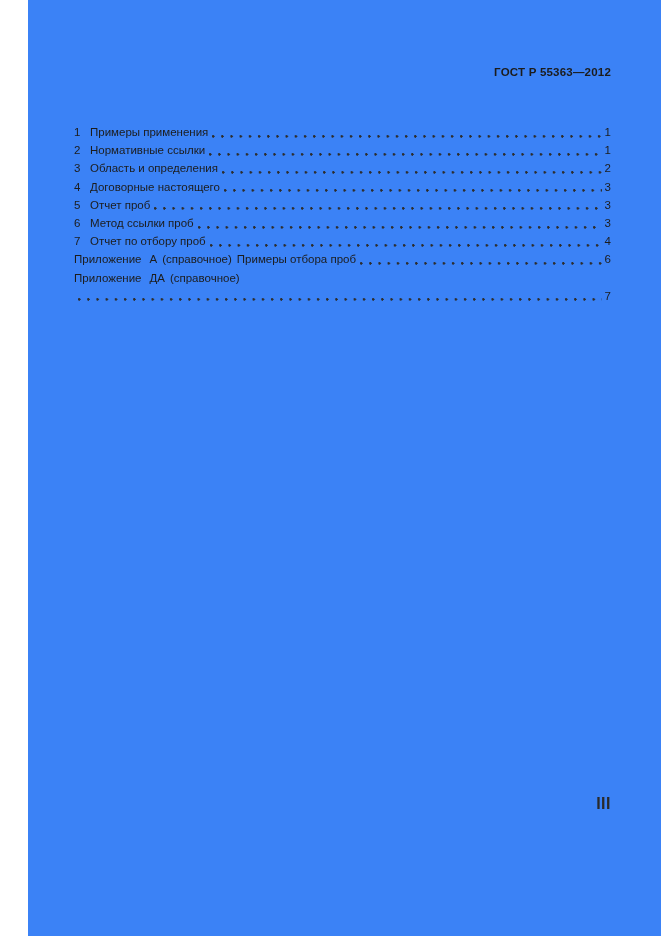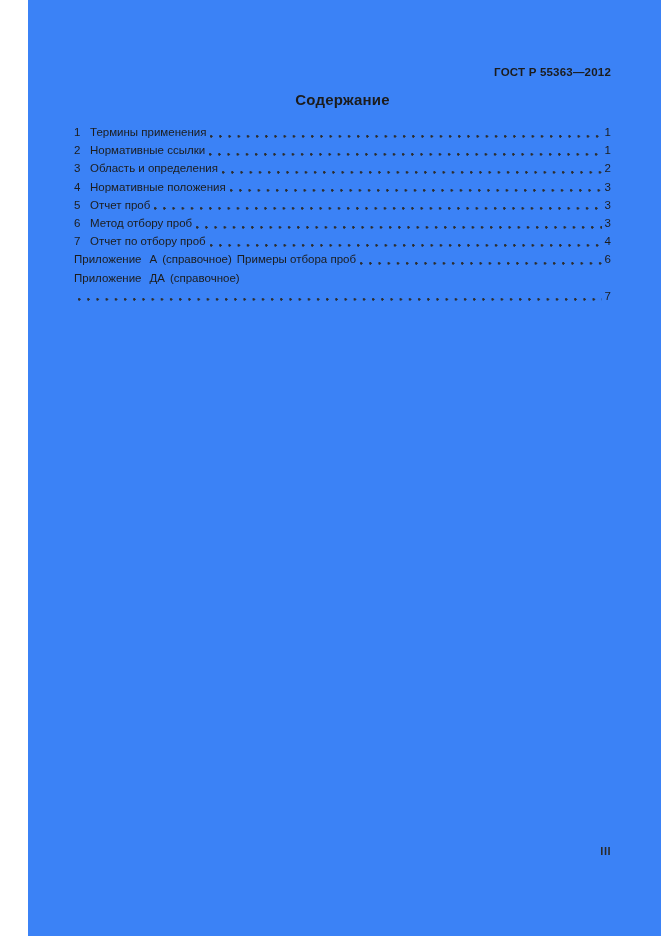--- a/index.html
+++ b/index.html
@@ -78,79 +78,78 @@
     min-width: 7px;
     text-align: right;
   }
   .app-prefix { flex: none; }
   .app-letter { flex: none; margin-left: 8px; }
   .app-note   { flex: none; margin-left: 5px; }
   .app-title  { flex: none; margin-left: 5px; text-align: center; }
   .app-cont   { flex: none; margin-left: 94px; }
   .folio {
     position: absolute;
-    top: 845px;
+    top: 795px;
     left: 46px;
     right: 78px;
     text-align: right;
-    font-size: 11px;
+    font-size: 16px;
     font-weight: bold;
     color: #2a2a2a;
     letter-spacing: 0.5px;
   }
 </style>
 </head>
 <body>
 
 <div class="page">
 
   <div class="doc-code">ГОСТ Р 55363—2012</div>
 
-  <div class="page-title">Содержание</div>
 
   <div class="toc">
 
     <div class="toc-row">
       <span class="num">1</span>
-      <span class="label">Термины применения</span>
+      <span class="label">Примеры применения</span>
       <span class="leader"></span>
       <span class="pageno">1</span>
     </div>
 
     <div class="toc-row">
       <span class="num">2</span>
       <span class="label">Нормативные ссылки</span>
       <span class="leader"></span>
       <span class="pageno">1</span>
     </div>
 
     <div class="toc-row">
       <span class="num">3</span>
       <span class="label">Область и определения</span>
       <span class="leader"></span>
       <span class="pageno">2</span>
     </div>
 
     <div class="toc-row">
       <span class="num">4</span>
-      <span class="label">Нормативные положения</span>
+      <span class="label">Договорные настоящего</span>
       <span class="leader"></span>
       <span class="pageno">3</span>
     </div>
 
     <div class="toc-row">
       <span class="num">5</span>
       <span class="label">Отчет проб</span>
       <span class="leader"></span>
       <span class="pageno">3</span>
     </div>
 
     <div class="toc-row">
       <span class="num">6</span>
-      <span class="label">Метод отбору проб</span>
+      <span class="label">Метод ссылки проб</span>
       <span class="leader"></span>
       <span class="pageno">3</span>
     </div>
 
     <div class="toc-row">
       <span class="num">7</span>
       <span class="label">Отчет по отбору проб</span>
       <span class="leader"></span>
       <span class="pageno">4</span>
     </div>

